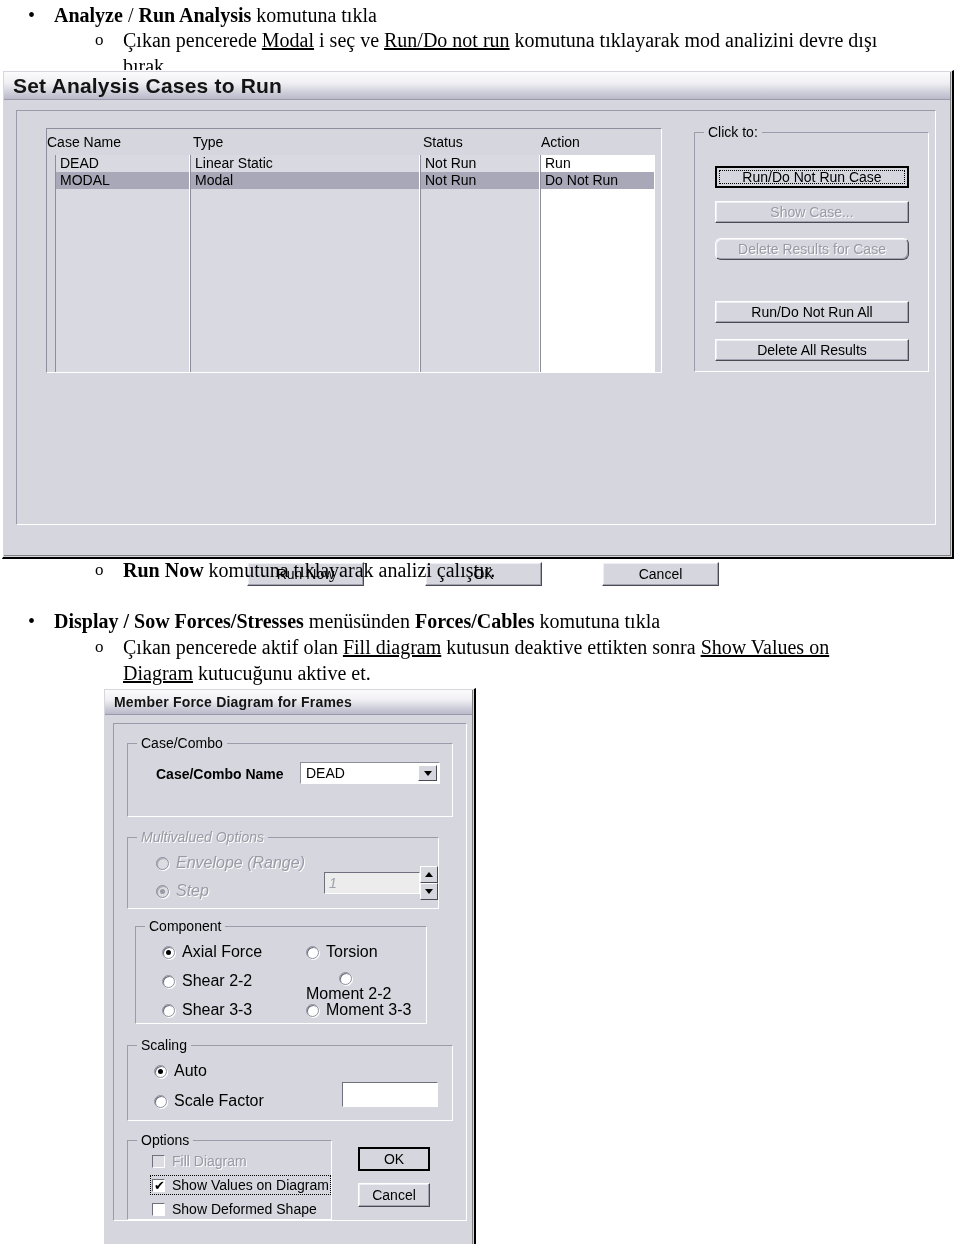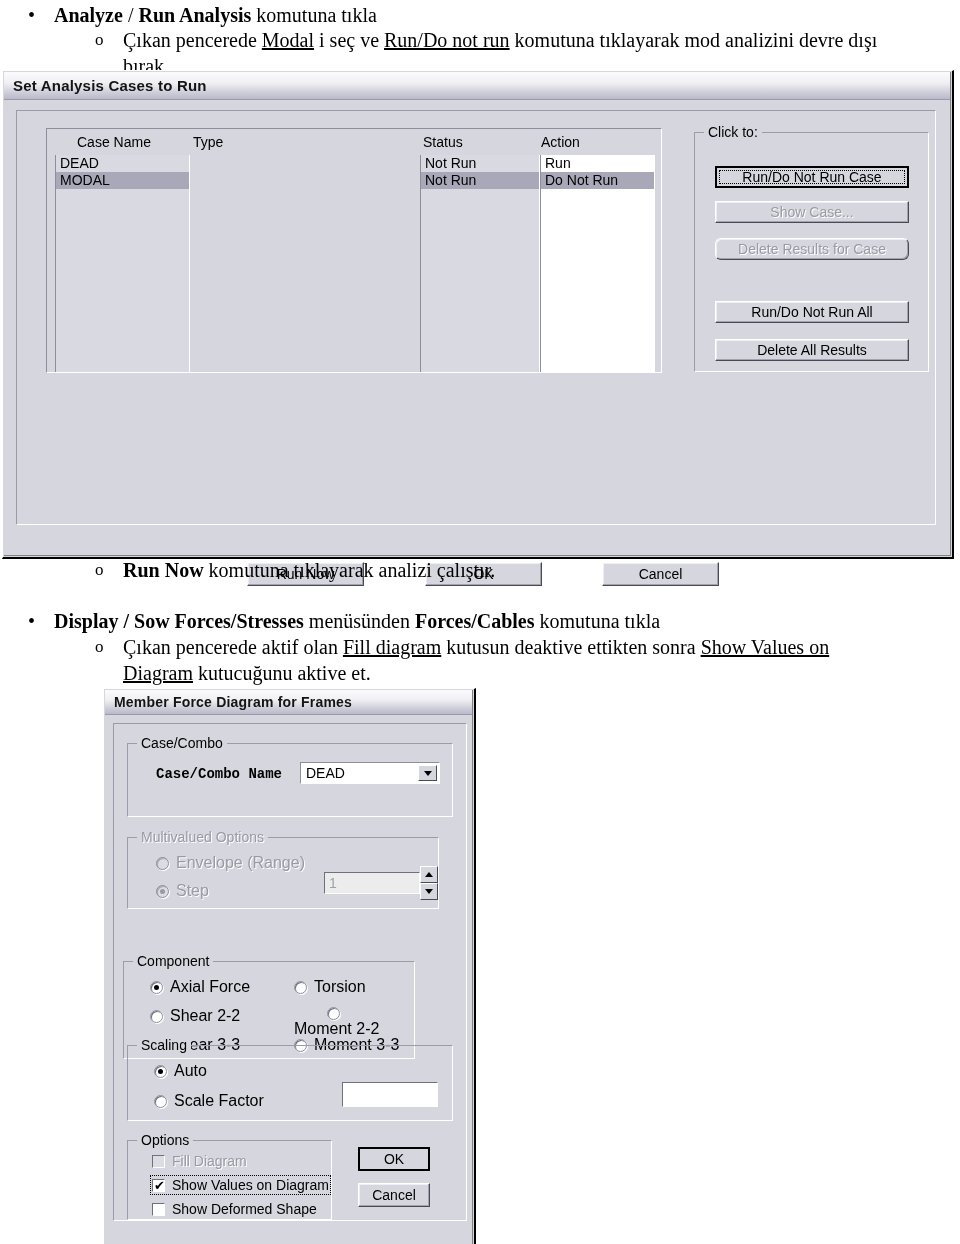--- a/index.html
+++ b/index.html
@@ -41,21 +41,21 @@
   }
   .titlebar{
     position:absolute;left:0;top:0;right:0;height:28px;
     background:linear-gradient(to bottom,#fbfbfd 0%,#f0f0f4 40%,#cfcfdb 75%,#b9b9c9 100%);
     border-bottom:1px solid #9a9aad;
     display:flex;align-items:center;
     box-sizing:border-box;
   }
   .titlebar .title{
     font-family:"Liberation Sans", sans-serif;
-    font-weight:bold;font-size:15px;color:#141414;
+    font-weight:bold;font-size:21px;color:#141414;
     padding-left:9px;letter-spacing:0.2px;white-space:nowrap;
   }
   .dlg-body{position:absolute;left:0;right:0;bottom:0;background:#d6d6de;}
 
   
   .client-sunken{
     position:absolute;
     border-top:1px solid #9a9aa8;
     border-left:1px solid #9a9aa8;
     border-right:1px solid #ffffff;
@@ -237,31 +237,35 @@
     <div class="titlebar">
       <span class="title">Set Analysis Cases to Run</span>
     </div>
 
     <div class="dlg-body" style="top:28px;">
 
       <div class="client-sunken" style="left:12px;top:10px;width:920px;height:415px;"></div>
 
       <div class="lv" style="left:42px;top:28px;width:616px;height:245px;">
         <div class="lv-head">
-          <span style="left:30px;">Case Name</span>
+          <span style="left:0;">Case Name</span>
           <span style="left:146px;">Type</span>
           <span style="left:376px;">Status</span>
           <span style="left:494px;">Action</span>
         </div>
 
         <div class="lv-col" style="left:8px;width:135px;">
           <div class="lv-cell">DEAD</div>
           <div class="lv-cell sel">MODAL</div>
         </div>
 
+        <div class="lv-col" style="left:143px;width:230px;">
+          <div class="lv-cell">Linear Static</div>
+          <div class="lv-cell sel">Modal</div>
+        </div>
 
         <div class="lv-col" style="left:373px;width:120px;">
           <div class="lv-cell">Not Run</div>
           <div class="lv-cell sel">Not Run</div>
         </div>
 
         <div class="lv-col white" style="left:493px;width:115px;">
           <div class="lv-cell">Run</div>
           <div class="lv-cell sel">Do Not Run</div>
         </div>
@@ -336,30 +340,30 @@
     <div class="titlebar" style="height:25px;">
       <span class="title" style="font-size:14px;">Member Force Diagram for Frames</span>
     </div>
 
     <div class="dlg-body" style="top:25px;">
 
       <div class="client-sunken" style="left:8px;top:8px;width:354px;height:498px;"></div>
 
       <div class="group" style="left:22px;top:28px;width:326px;height:74px;">
         <span class="group-label">Case/Combo</span>
-        <span style="position:absolute;left:28px;top:22px;font-size:14px;font-weight:bold;font-family:Liberation Mono, monospace;white-space:nowrap;">Case/Combo Name</span>
+        <span style="position:absolute;left:28px;top:22px;font-size:14px;font-weight:bold;font-family:Liberation Sans, sans-serif;white-space:nowrap;">Case/Combo Name</span>
         <div class="combo" style="left:172px;top:18px;width:140px;height:22px;">
           <span class="val">DEAD</span>
           <span class="arrow">
               <span class="tri-down"></span>
             </span>
         </div>
       </div>
 
-      <div class="group" style="left:22px;top:122px;width:312px;height:72px;">
+      <div class="group" style="left:22px;top:122px;width:312px;height:72px;font-style:italic;">
         <span class="group-label disabled">Multivalued Options</span>
 
         <div class="radio-row disabled" style="left:28px;top:16px;">
           <span class="radio"></span>
           <span>Envelope (Range)</span>
         </div>
 
         <div class="radio-row disabled" style="left:28px;top:44px;">
           <span class="radio">
               <span class="dot"></span>
@@ -373,21 +377,21 @@
         <div class="spin" style="left:292px;top:28px;height:34px;">
           <div class="half up">
               <span class="tri-up-s"></span>
             </div>
           <div class="half dn">
               <span class="tri-dn-s"></span>
             </div>
         </div>
       </div>
 
-      <div class="group" style="left:18px;top:211px;width:292px;height:98px;margin-top:35px;">
+      <div class="group" style="left:30px;top:211px;width:292px;height:98px;">
         <span class="group-label">Component</span>
 
         <div class="radio-row" style="left:26px;top:16px;">
           <span class="radio">
               <span class="dot"></span>
             </span>
           <span>Axial Force</span>
         </div>
         <div class="radio-row" style="left:170px;top:16px;">
           <span class="radio"></span>

